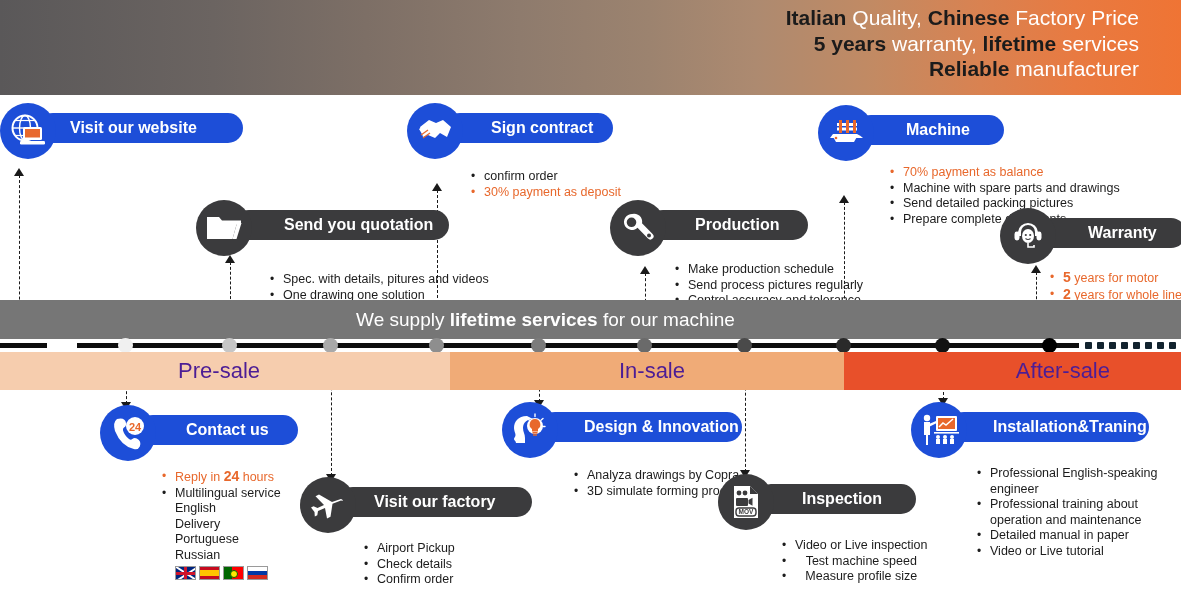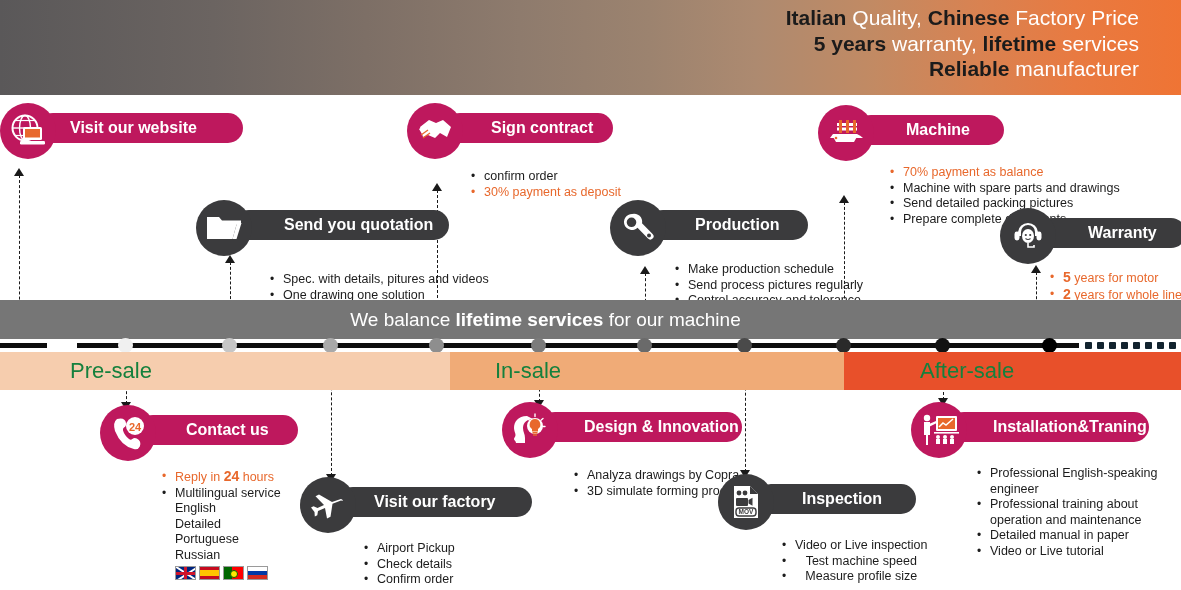--- a/index.html
+++ b/index.html
@@ -59,41 +59,41 @@
   .tail-dot {
     position: absolute; top: 342px; width: 7px; height: 7px;
     background: #12232e; border-radius: 1px;
   }
 
   .stage-band {
     position: absolute; top: 352px; height: 38px;
   }
   .stage-label {
     position: absolute; top: 352px; height: 38px; line-height: 38px;
-    color: #15803d; font-size: 22px; text-align: left;
+    color: #4c1d95; font-size: 22px; text-align: right;
   }
 
   
   .node { position: absolute; }
   .node-head { position: relative; height: 56px; }
   .circle {
     position: absolute; left: 0; top: 0;
     width: 56px; height: 56px; border-radius: 50%;
     display: flex; align-items: center; justify-content: center;
     z-index: 3;
   }
   .pill {
     position: absolute; top: 10px;
     height: 30px; border-radius: 15px;
     display: flex; align-items: center;
     padding-left: 10px; padding-right: 16px;
     color: #ffffff; font-size: 16px; font-weight: bold;
     white-space: nowrap; z-index: 2;
   }
-  .c-orange { background: #be185d; }
+  .c-orange { background: #1d4ed8; }
   .c-dark   { background: #3b3b3d; }
 
   .bullets { margin-top: 4px; }
   .bullet {
     position: relative;
     font-size: 12.5px; color: #1c1c1c;
     line-height: 15.5px;
     padding-left: 15px;
     white-space: nowrap;
   }
@@ -311,21 +311,21 @@
   </div>
   <div class="bullets" style="margin-left:48px; margin-top:6px;">
     <div class="bullet orange"><span class="o-b">5</span><span> years for motor</span></div>
     <div class="bullet orange"><span class="o-b">2</span><span> years for whole line</span></div>
     <div class="bullet orange"><span class="o-b">7*24</span><span>Hs after-sale service</span></div>
   </div>
 </div>
 
 <div class="gray-banner">
   <div class="gray-banner-text">
-    <span>We balance </span><span class="gb-bold">lifetime services</span><span> for our machine</span>
+    <span>We supply </span><span class="gb-bold">lifetime services</span><span> for our machine</span>
   </div>
 </div>
 
 <div class="axis-line"></div>
 <div class="axis-gap"></div>
 
 <div class="dot" style="left:118px; background:#f0f0f0;"></div>
 <div class="dot" style="left:222px; background:#c6c6c6;"></div>
 <div class="dot" style="left:323px; background:#a9a9a9;"></div>
 <div class="dot" style="left:429px; background:#8e8e8e;"></div>
@@ -363,21 +363,21 @@
       </svg>
     </div>
     <div class="pill c-orange" style="left:38px; width:160px;">
       <span style="padding-left:38px">Contact us</span>
     </div>
   </div>
   <div class="bullets" style="margin-left:60px; margin-top:8px;">
     <div class="bullet orange"><span>Reply in </span><span class="o-b">24</span><span> hours</span></div>
     <div class="bullet">Multilingual service</div>
     <div class="bullet cont">English</div>
-    <div class="bullet cont">Detailed</div>
+    <div class="bullet cont">Delivery</div>
     <div class="bullet cont">Portuguese</div>
     <div class="bullet cont">Russian</div>
     <div class="flags">
       <div class="flag flag-uk">
           <div class="uk-d1"></div>
           <div class="uk-d2"></div>
           <div class="uk-cross-h"></div>
           <div class="uk-cross-v"></div>
         </div>
       <div class="flag flag-es"></div>

